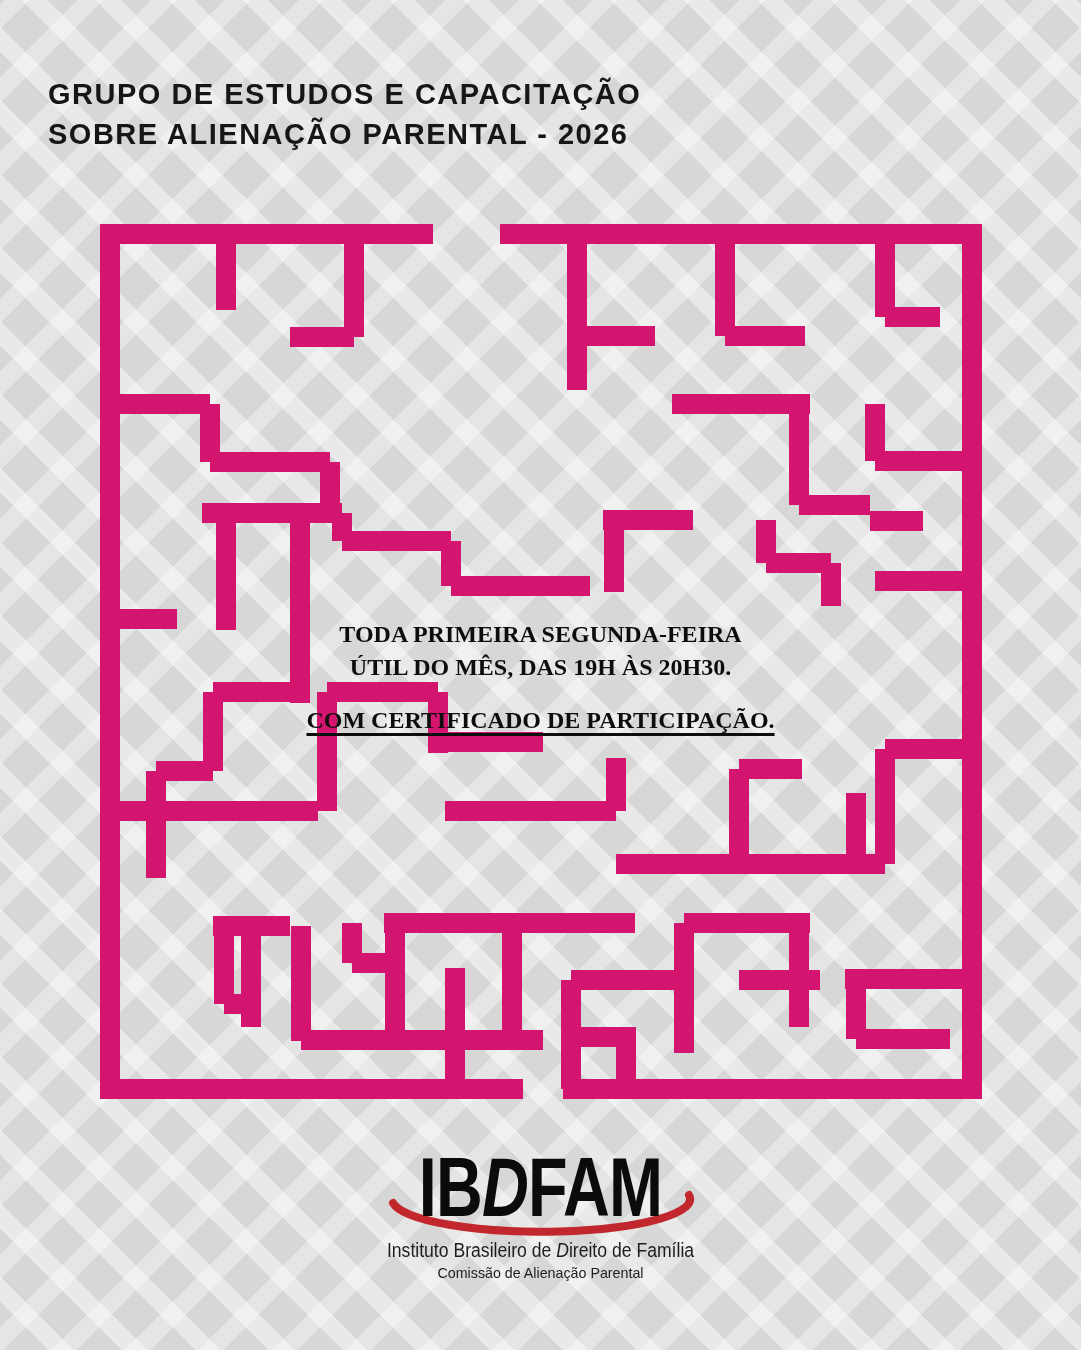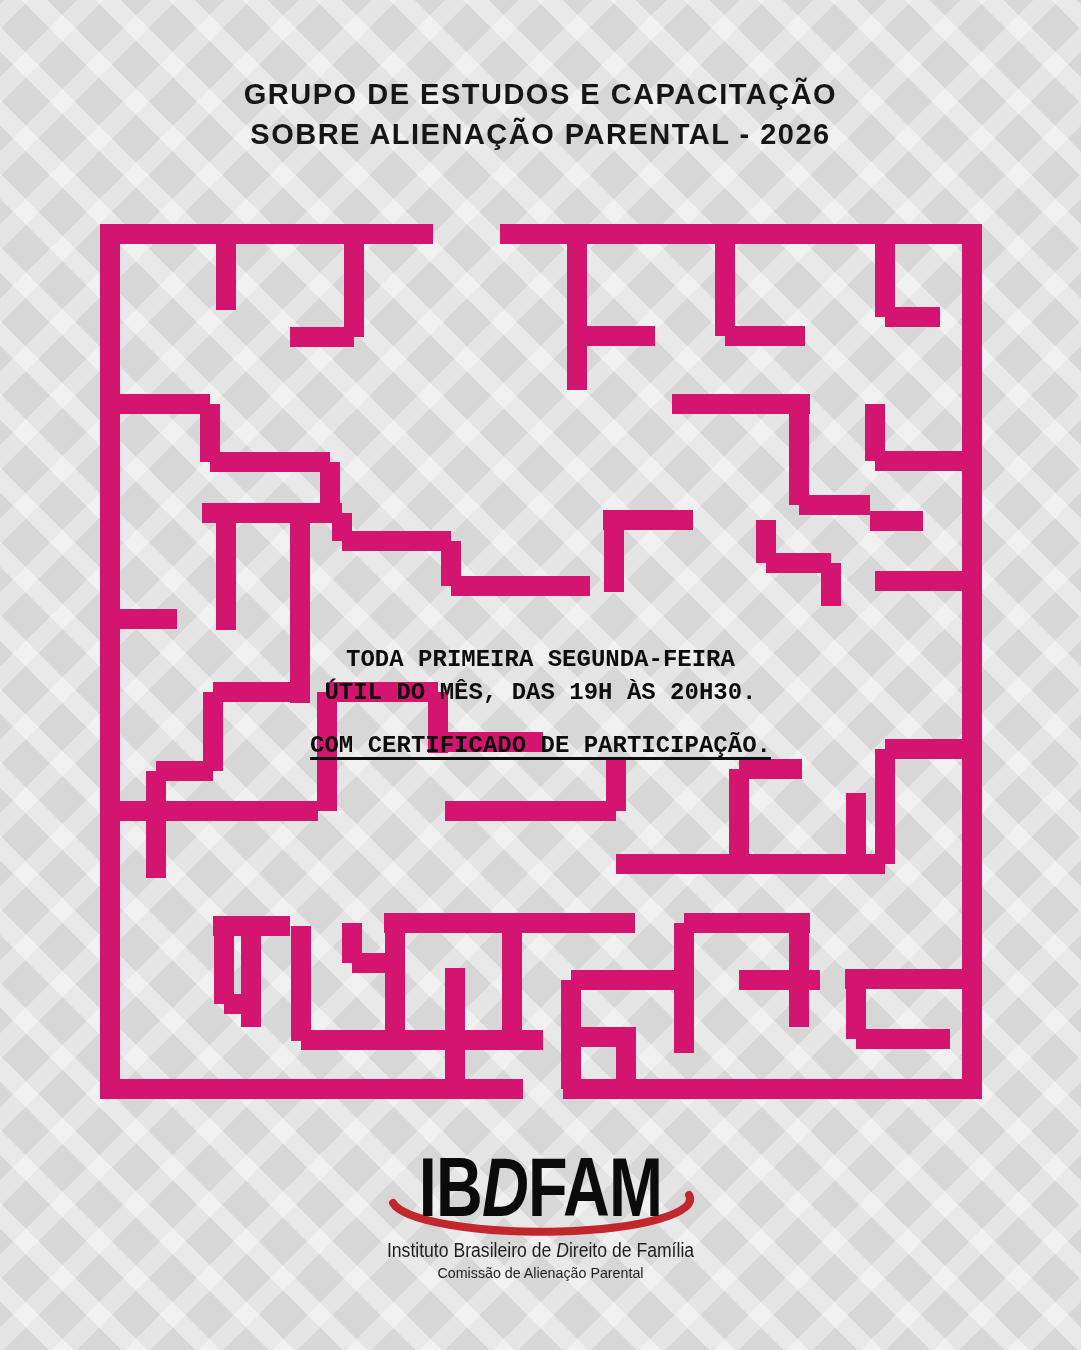--- a/index.html
+++ b/index.html
@@ -3,26 +3,26 @@
 <meta charset="utf-8">
 <style>
   html,body{margin:0;padding:0;}
   body{width:1081px;height:1350px;overflow:hidden;
        font-family:"Liberation Sans",sans-serif;}
   .poster{position:relative;width:1081px;height:1350px;
       background-color:#d8d7d7;
       background-image:
         repeating-linear-gradient(45deg, rgba(255,255,255,0) 0 34px, rgba(255,255,255,.45) 34px 52px),
         repeating-linear-gradient(315deg, rgba(255,255,255,0) 0 34px, rgba(255,255,255,.35) 34px 52px);}
-  .title{position:absolute;top:74px;left:0;right:0;text-align:center;
+  .title{position:absolute;top:74px;left:0;right:0;text-align:left;
       font-weight:700;font-size:29px;line-height:40px;letter-spacing:1.5px;
-      color:#161616;}
+      color:#161616;padding-left:48px;}
   .maze{position:absolute;top:0;left:0;width:1081px;height:1350px;}
-  .info{position:absolute;top:643px;left:0;right:0;text-align:center;
-      font-family:Liberation Mono, monospace;font-weight:700;
+  .info{position:absolute;top:618px;left:0;right:0;text-align:center;
+      font-family:Liberation Serif, serif;font-weight:700;
       font-size:24px;line-height:33px;color:#0d0d0d;letter-spacing:0px;}
   .info .u{text-decoration:underline;text-decoration-thickness:2.5px;text-underline-offset:5px;margin-top:20px;}
   .logo{position:absolute;top:0;left:0;right:0;height:1032px;pointer-events:none;}
   .swoosh{position:absolute;top:1186px;left:50%;transform:translateX(-50%);z-index:1;}
   .acronym{position:absolute;top:1146px;left:0;right:0;text-align:center;z-index:2;
       font-weight:700;font-size:83px;line-height:84px;color:#0b0b0b;
       transform:scaleX(.78);letter-spacing:-1px;}
   .inst{position:absolute;top:1238px;left:0;right:0;text-align:center;z-index:2;
       font-size:20px;line-height:24px;color:#1d1d1d;transform:scaleX(.88);}
   .comm{position:absolute;top:1264px;left:0;right:0;text-align:center;z-index:2;

